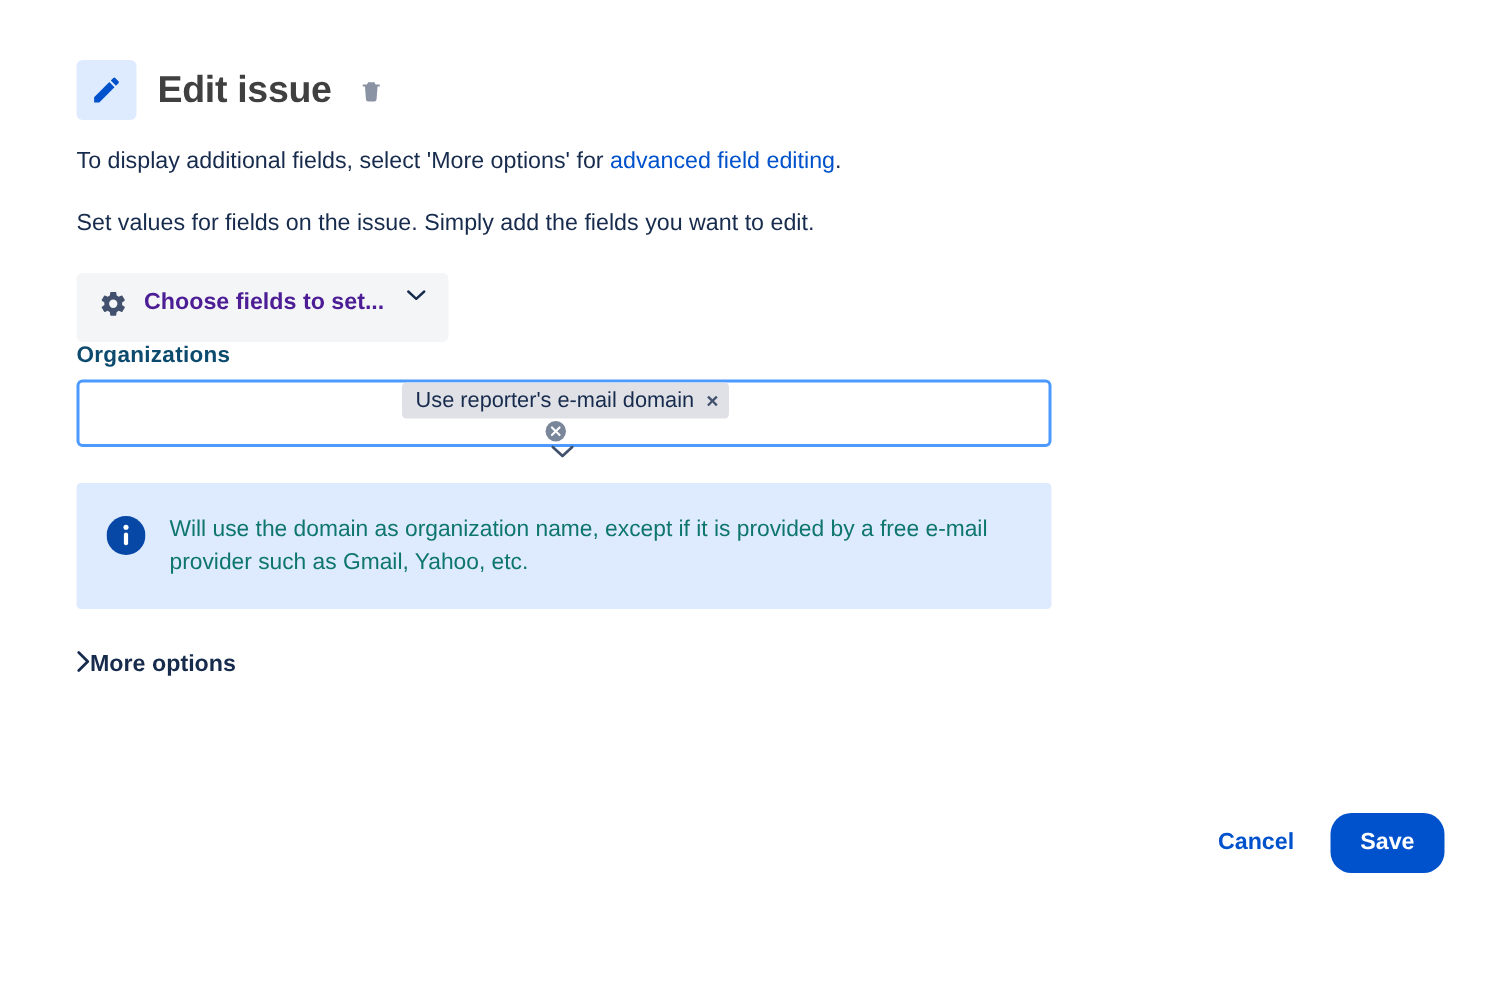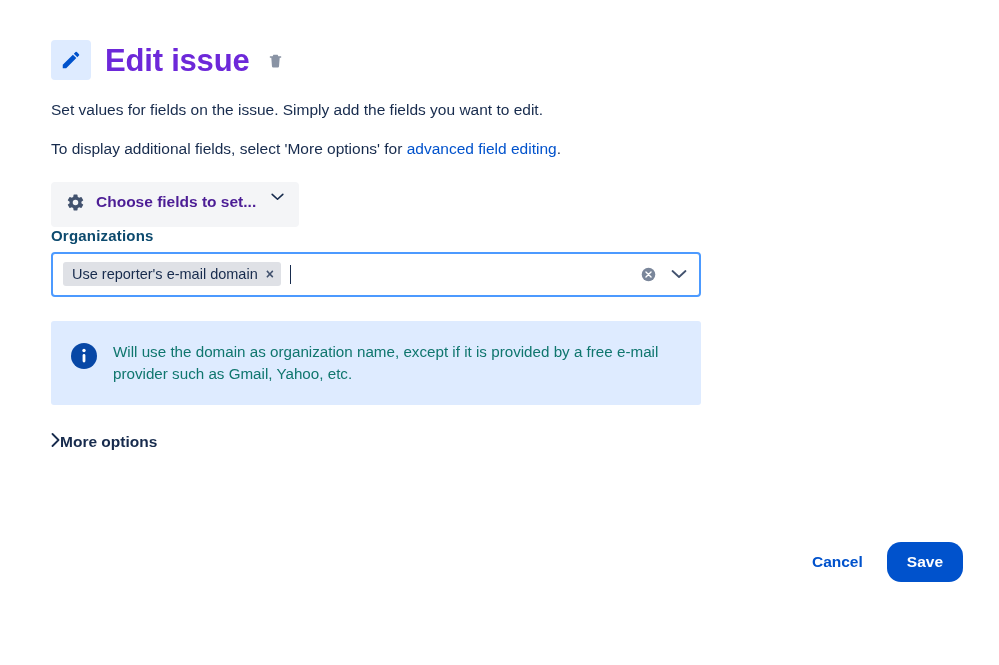--- a/index.html
+++ b/index.html
@@ -34,23 +34,23 @@
     height: 40px;
     border-radius: 4px;
     background: #deebff;
     display: flex;
     align-items: center;
     justify-content: center;
     flex: 0 0 auto;
   }
   .edit-icon-box svg { display:block; }
   .page-title {
-    font-size: 31px;
-    font-weight: bold;
-    color: #6d28d9;
+    font-size: 25px;
+    font-weight: bold;
+    color: #404040;
     letter-spacing: -0.2px;
     line-height: 1;
   }
   .trash-icon {
     margin-left: 4px;
     display: flex;
     align-items: center;
     cursor: pointer;
   }
 
@@ -106,20 +106,21 @@
     width: 650px;
     box-sizing: border-box;
     height: 45px;
     border: 2px solid #4c9aff;
     border-radius: 4px;
     background: #ffffff;
     display: flex;
     align-items: center;
     padding: 0 8px 0 10px;
     position: relative;
+    flex-direction: column;
   }
   .token {
     display: inline-flex;
     align-items: center;
     gap: 8px;
     background: #dfe1e6;
     border-radius: 3px;
     padding: 4px 7px 4px 9px;
     font-size: 14.5px;
     color: #172b4d;
@@ -258,22 +259,22 @@
     </div>
     <div class="page-title">Edit issue</div>
     <div class="trash-icon">
       <svg width="17" height="19" viewBox="0 0 24 24" aria-hidden="true">
         <path d="M6 7h12l-1 13.1a1.9 1.9 0 01-1.9 1.9H8.9A1.9 1.9 0 017 20.1L6 7zm3-3h6l1 2h4v2H4V6h4l1-2z" fill="#8993a4"></path>
       </svg>
     </div>
   </div>
 
   
+  <div class="desc second"><span>To display additional fields, select 'More options' for </span><a class="link">advanced field editing</a><span>.</span></div>
   <div class="desc">Set values for fields on the issue. Simply add the fields you want to edit.</div>
-  <div class="desc second"><span>To display additional fields, select 'More options' for </span><a class="link">advanced field editing</a><span>.</span></div>
 
   
   <button class="choose-fields">
     <span class="gear">
       <svg width="19" height="19" viewBox="0 0 24 24" aria-hidden="true">
         <path d="M19.43 12.98c.04-.32.07-.64.07-.98s-.03-.66-.07-.98l2.11-1.65a.5.5 0 00.12-.64l-2-3.46a.5.5 0 00-.61-.22l-2.49 1a7.3 7.3 0 00-1.69-.98l-.38-2.65A.5.5 0 0014 2h-4a.5.5 0 00-.49.42l-.38 2.65c-.61.25-1.17.58-1.69.98l-2.49-1a.5.5 0 00-.61.22l-2 3.46a.5.5 0 00.12.64l2.11 1.65c-.04.32-.07.65-.07.98s.03.66.07.98l-2.11 1.65a.5.5 0 00-.12.64l2 3.46c.12.22.39.3.61.22l2.49-1c.52.4 1.08.73 1.69.98l.38 2.65c.04.24.25.42.49.42h4c.24 0 .45-.18.49-.42l.38-2.65c.61-.25 1.17-.58 1.69-.98l2.49 1c.22.08.49 0 .61-.22l2-3.46a.5.5 0 00-.12-.64l-2.11-1.65zM12 15.5A3.5 3.5 0 1115.5 12 3.5 3.5 0 0112 15.5z" fill="#42526e"></path>
       </svg>
     </span>
     <span>Choose fields to set...</span>
     <span class="caret">

